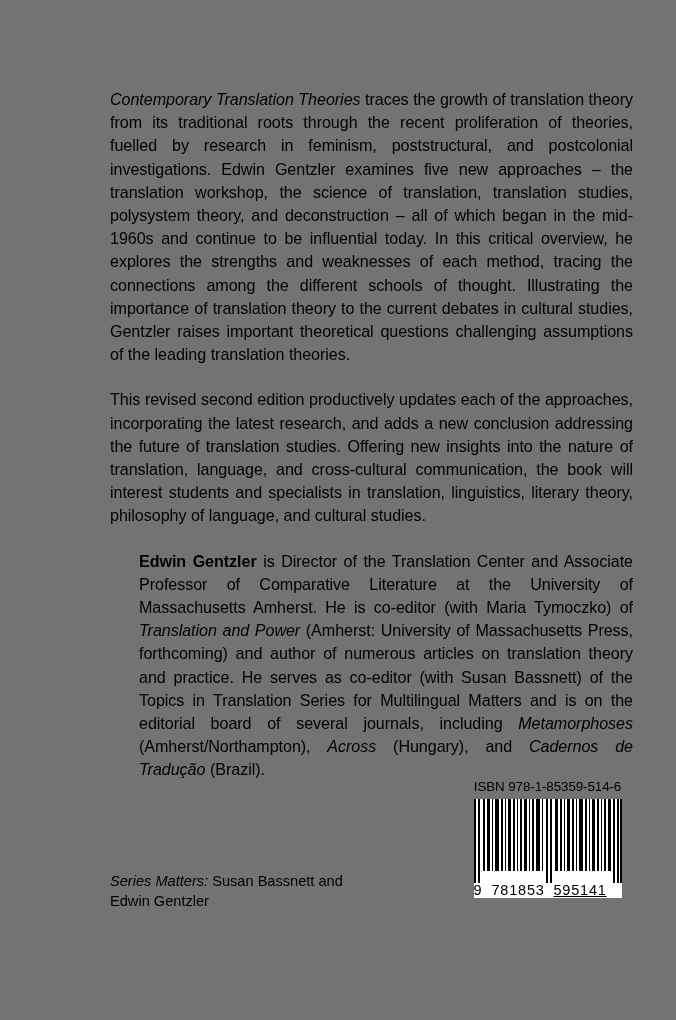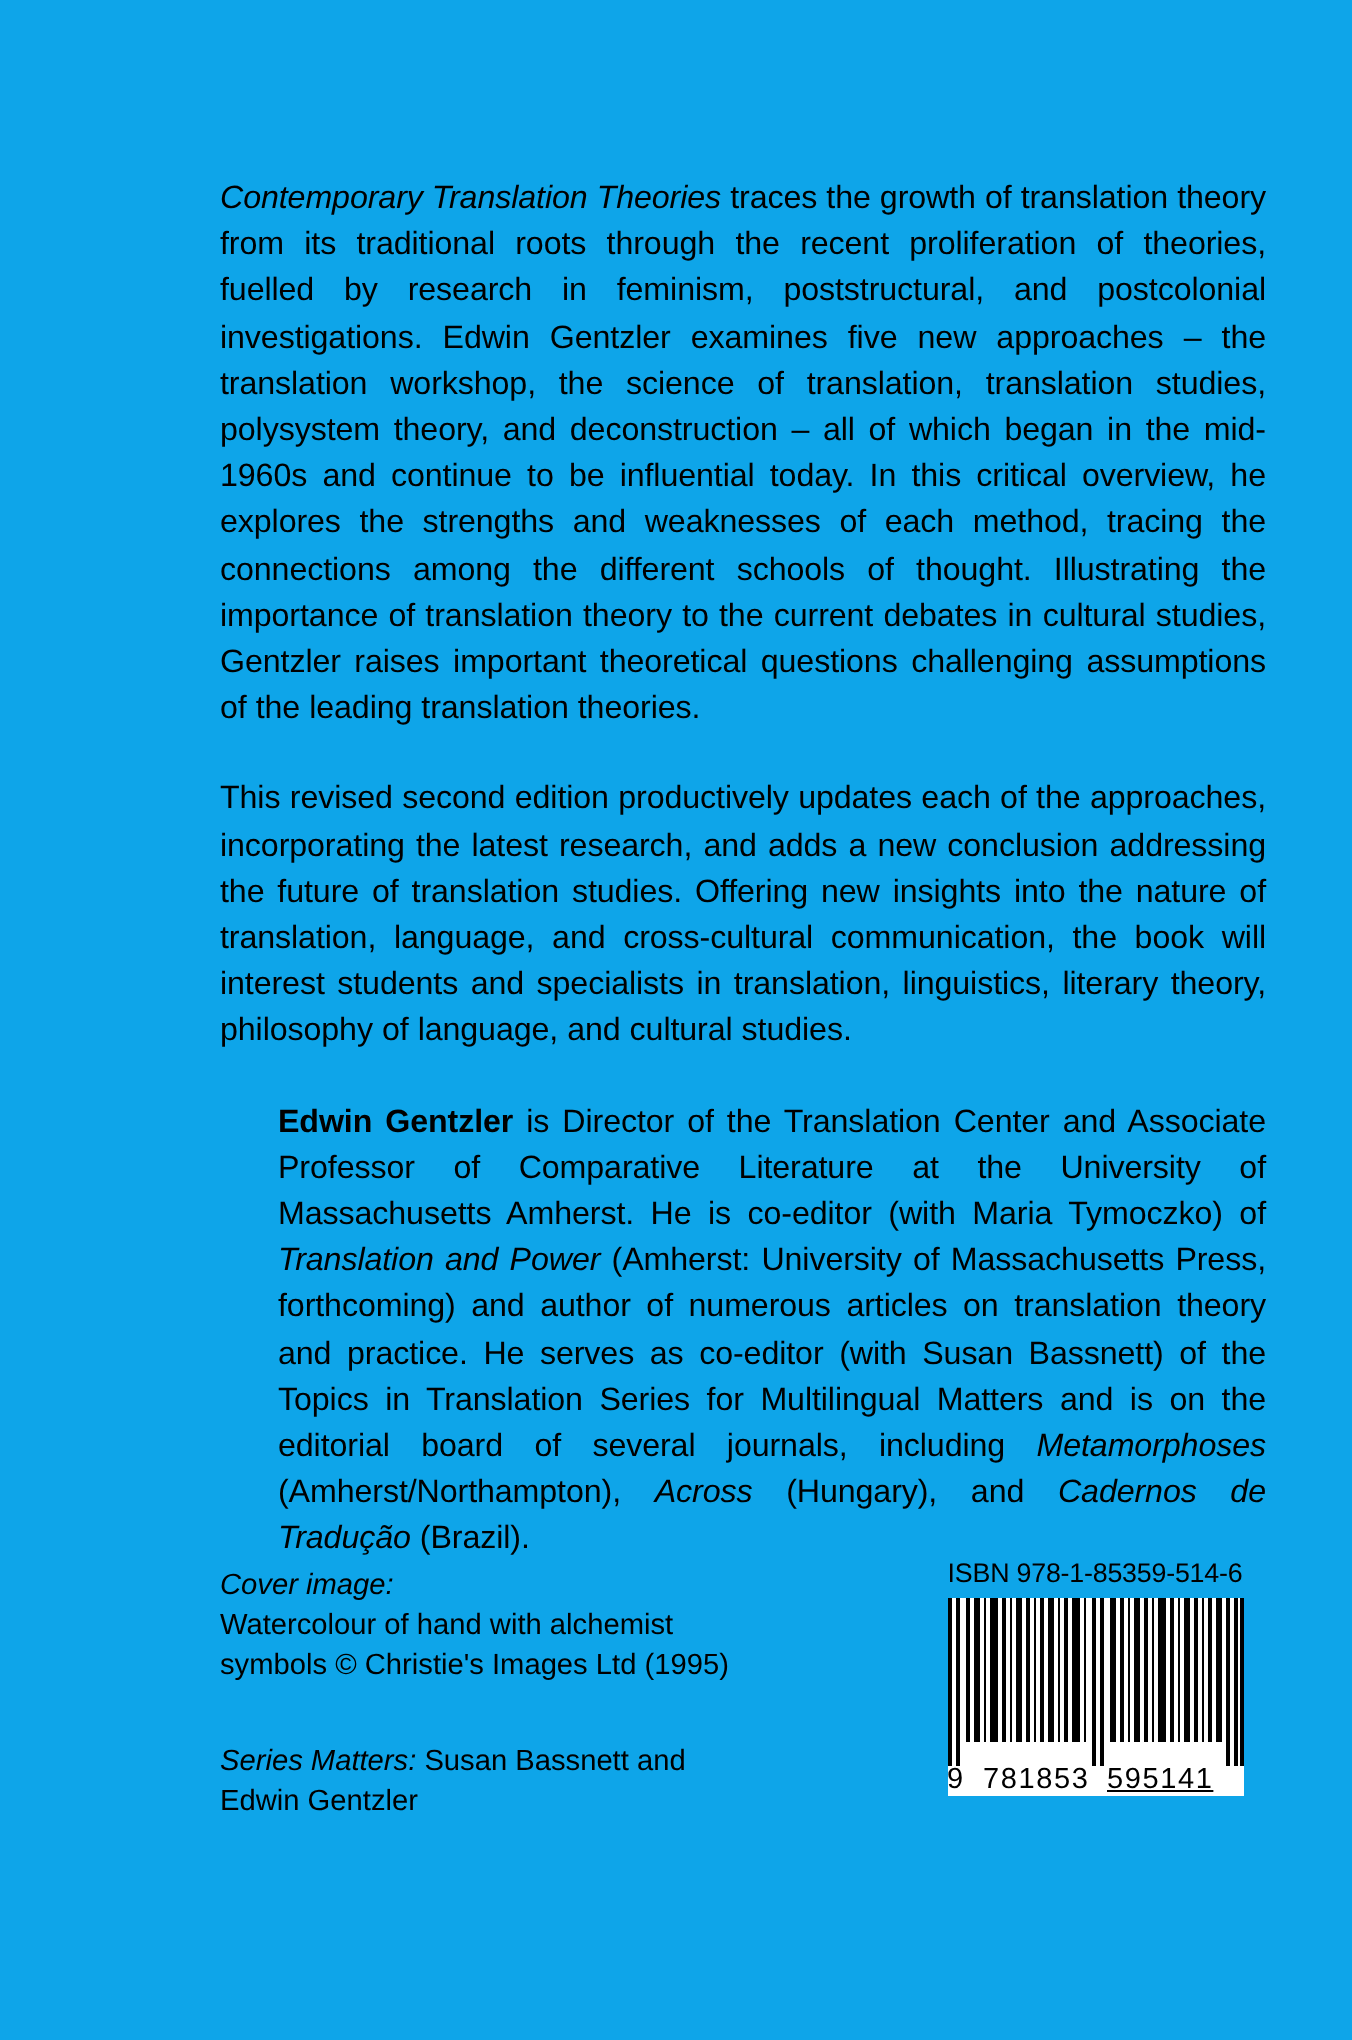--- a/index.html
+++ b/index.html
@@ -9,21 +9,21 @@
     background: #ffffff;
   }
   body {
     font-family: "Liberation Sans", sans-serif;
     color: #000000;
   }
   .cover {
     position: relative;
     width: 676px;
     height: 1020px;
-    background: #0ea5e9;
+    background: #737373;
     overflow: hidden;
     box-sizing: border-box;
   }
 
   
   .blurb {
     position: absolute;
     left: 110px;
     top: 88px;
     width: 523px;
@@ -139,25 +139,20 @@
   <div class="blurb">
 
     <p class="para"><span class="it">Contemporary Translation Theories</span><span> traces the growth of translation theory from its traditional roots through the recent proliferation of theories, fuelled by research in feminism, poststructural, and postcolonial investigations. Edwin Gentzler examines five new approaches – the translation workshop, the science of translation, translation studies, polysystem theory, and deconstruction – all of which began in the mid-1960s and continue to be influential today. In this critical overview, he explores the strengths and weaknesses of each method, tracing the connections among the different schools of thought. Illustrating the importance of translation theory to the current debates in cultural studies, Gentzler raises important theoretical questions challenging assumptions of the leading translation theories.</span></p>
 
     <p class="para">This revised second edition productively updates each of the approaches, incorporating the latest research, and adds a new conclusion addressing the future of translation studies. Offering new insights into the nature of translation, language, and cross-cultural communication, the book will interest students and specialists in translation, linguistics, literary theory, philosophy of language, and cultural studies.</p>
 
     <p class="para bio"><span class="bd">Edwin Gentzler</span><span> is Director of the Translation Center and Associate Professor of Comparative Literature at the University of Massachusetts Amherst. He is co-editor (with Maria Tymoczko) of </span><span class="it">Translation and Power</span><span> (Amherst: University of Massachusetts Press, forthcoming) and author of numerous articles on translation theory and practice. He serves as co-editor (with Susan Bassnett) of the Topics in Translation Series for Multilingual Matters and is on the editorial board of several journals, including </span><span class="it">Metamorphoses</span><span> (Amherst/Northampton), </span><span class="it">Across</span><span> (Hungary), and </span><span class="it">Cadernos de Tradução</span><span> (Brazil).</span></p>
 
   </div>
 
-  <div class="lower-left">
-    <p class="credit"><span class="it">Cover image:</span><br>
-      <span>Watercolour of hand with alchemist</span><br>
-      <span>symbols © Christie's Images Ltd (1995)</span></p>
-  </div>
 
   <div class="series">
     <span class="it">Series Matters:</span><span> Susan Bassnett and</span><br>
     <span>Edwin Gentzler</span>
   </div>
 
   <div class="isbn-block">
     <p class="isbn-line">ISBN 978-1-85359-514-6</p>
 
     <div class="barcode-wrap">

